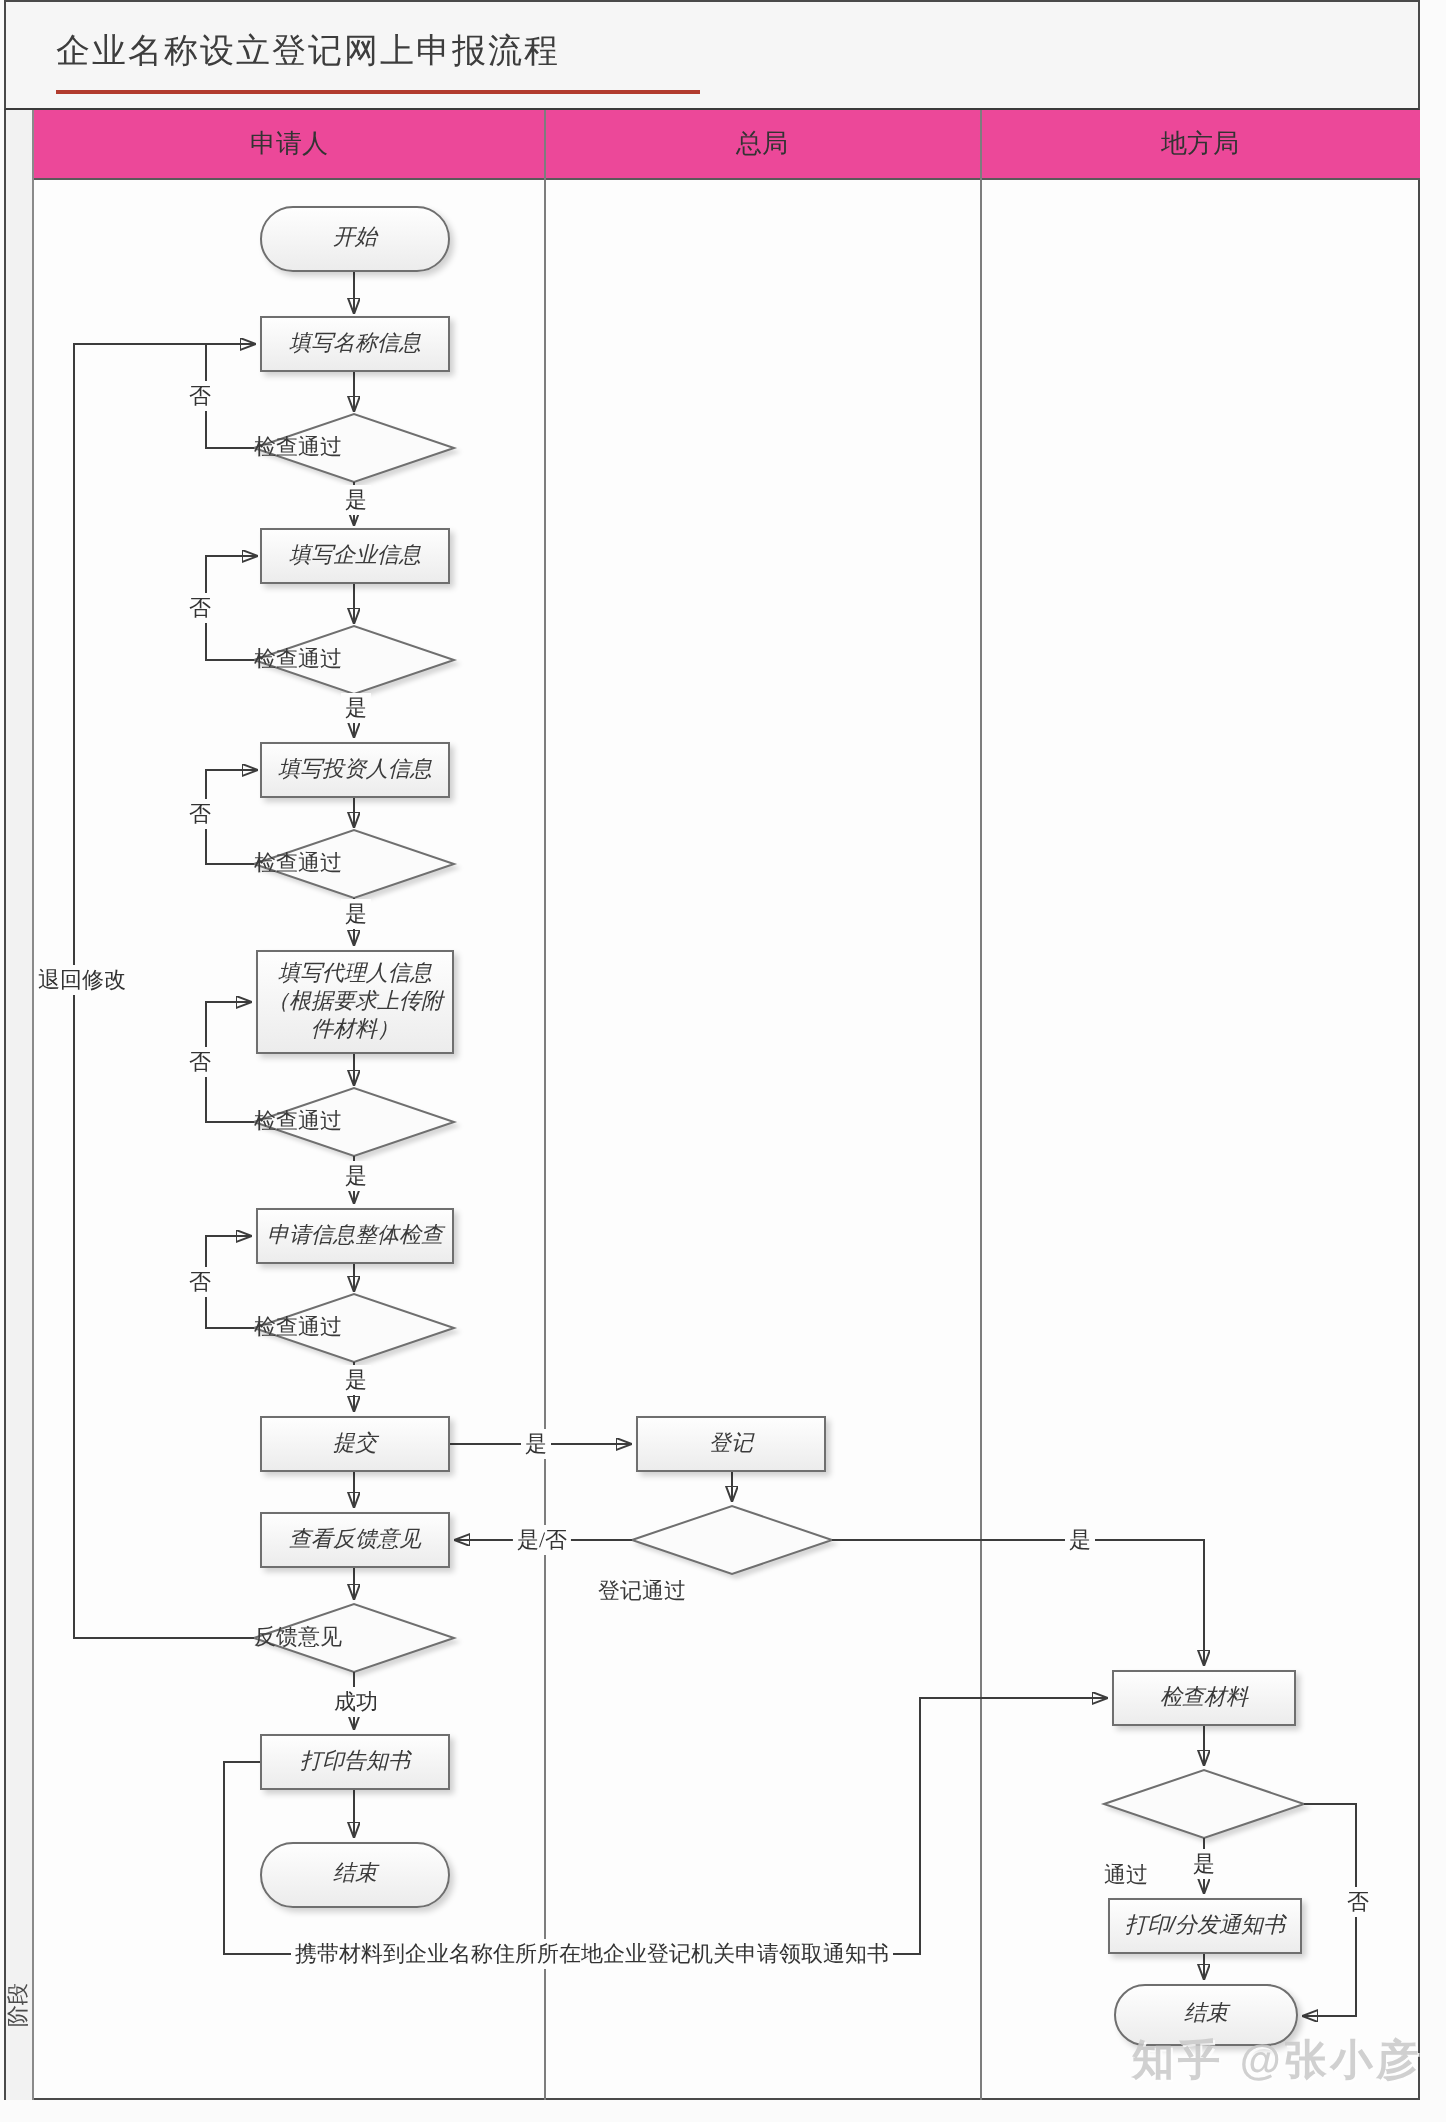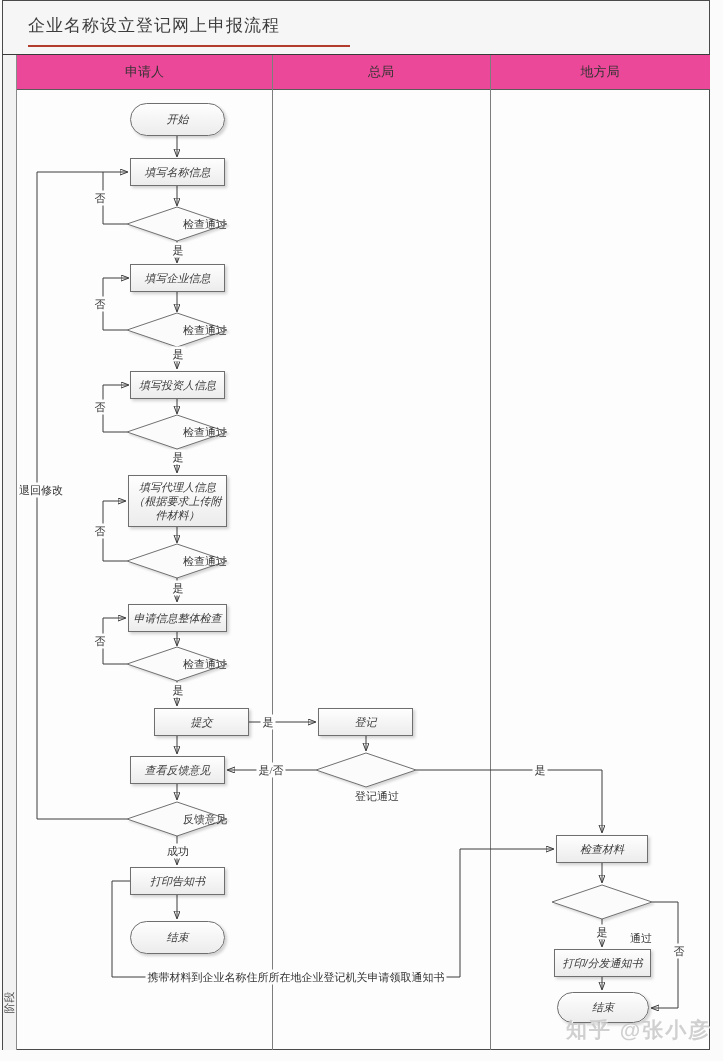--- a/index.html
+++ b/index.html
@@ -12,21 +12,21 @@
   .stagecol{position:absolute;left:3px;top:55px;width:14px;height:995px;background:#f2f2f2;border-right:1px solid #8a8a8a;box-sizing:border-box;}
   .stage-label{position:absolute;left:-8px;top:995px;width:34px;text-align:center;font-size:11px;color:#4a4a4a;transform:rotate(-90deg);}
   .laneheader{position:absolute;top:55px;height:35px;display:flex;align-items:center;justify-content:center;
               font-size:13px;color:#333;background:#ec4899;border-bottom:1px solid #5a5a5a;box-sizing:border-box;}
   .lanediv{position:absolute;top:55px;width:1px;height:995px;background:#7d7d7d;}
   .node{position:absolute;display:flex;align-items:center;justify-content:center;text-align:center;
         font-size:11px;line-height:1.3;color:#3a3a3a;box-sizing:border-box;
         border:1px solid #6f6f6f;background:linear-gradient(#fefefe,#ececec);
         box-shadow:2px 2px 3px rgba(0,0,0,0.18);padding:1px 2px;font-style:italic;}
   .stadium{border-radius:17px;}
-  .dlabel{position:absolute;width:100px;height:18px;line-height:18px;text-align:right;font-size:11px;color:#3a3a3a;}
+  .dlabel{position:absolute;width:100px;height:18px;line-height:18px;text-align:left;font-size:11px;color:#3a3a3a;}
   .elabel{position:absolute;transform:translate(-50%,-50%);font-size:11px;color:#333;
           background:#fdfdfd;padding:0 2px;white-space:nowrap;}
   svg.wires{position:absolute;left:0;top:0;pointer-events:none;}
   svg.wires path{stroke:#3c3c3c;stroke-width:1;fill:none;}
   svg.wires polygon.dia{fill:#fbfbfb;stroke:#6f6f6f;stroke-width:1;filter:drop-shadow(2px 2px 1px rgba(0,0,0,0.15));}
   .watermark{position:absolute;left:566px;top:1016px;font-size:21px;font-weight:bold;color:#c9c9c9;
              letter-spacing:2px;opacity:0.85;text-shadow:1px 1px 0 #ffffff;}
 </style>
 </head>
 <body>
@@ -96,21 +96,21 @@
     <path d="M602,977 V989" marker-end="url(#arr)"></path>
     <path d="M652,902 H678 V1008 H652" marker-end="url(#arr)"></path>
   </svg>
 
   <div class="node stadium" style="left:130px;top:103px;width:95px;height:33px;">开始</div>
   <div class="node" style="left:130px;top:158px;width:95px;height:28px;">填写名称信息</div>
   <div class="node" style="left:130px;top:264px;width:95px;height:28px;">填写企业信息</div>
   <div class="node" style="left:130px;top:371px;width:95px;height:28px;">填写投资人信息</div>
   <div class="node" style="left:128px;top:475px;width:99px;height:52px;">填写代理人信息（根据要求上传附件材料）</div>
   <div class="node" style="left:128px;top:604px;width:99px;height:28px;">申请信息整体检查</div>
-  <div class="node" style="left:130px;top:708px;width:95px;height:28px;margin-left:24px;">提交</div>
+  <div class="node" style="left:130px;top:708px;width:95px;height:28px;">提交</div>
   <div class="node" style="left:130px;top:756px;width:95px;height:28px;">查看反馈意见</div>
   <div class="node" style="left:130px;top:867px;width:95px;height:28px;">打印告知书</div>
   <div class="node stadium" style="left:130px;top:921px;width:95px;height:33px;">结束</div>
 
   <div class="node" style="left:318px;top:708px;width:95px;height:28px;">登记</div>
 
   <div class="node" style="left:556px;top:835px;width:92px;height:28px;">检查材料</div>
   <div class="node" style="left:554px;top:949px;width:97px;height:28px;">打印/分发通知书</div>
   <div class="node stadium" style="left:557px;top:992px;width:92px;height:31px;">结束</div>
 

